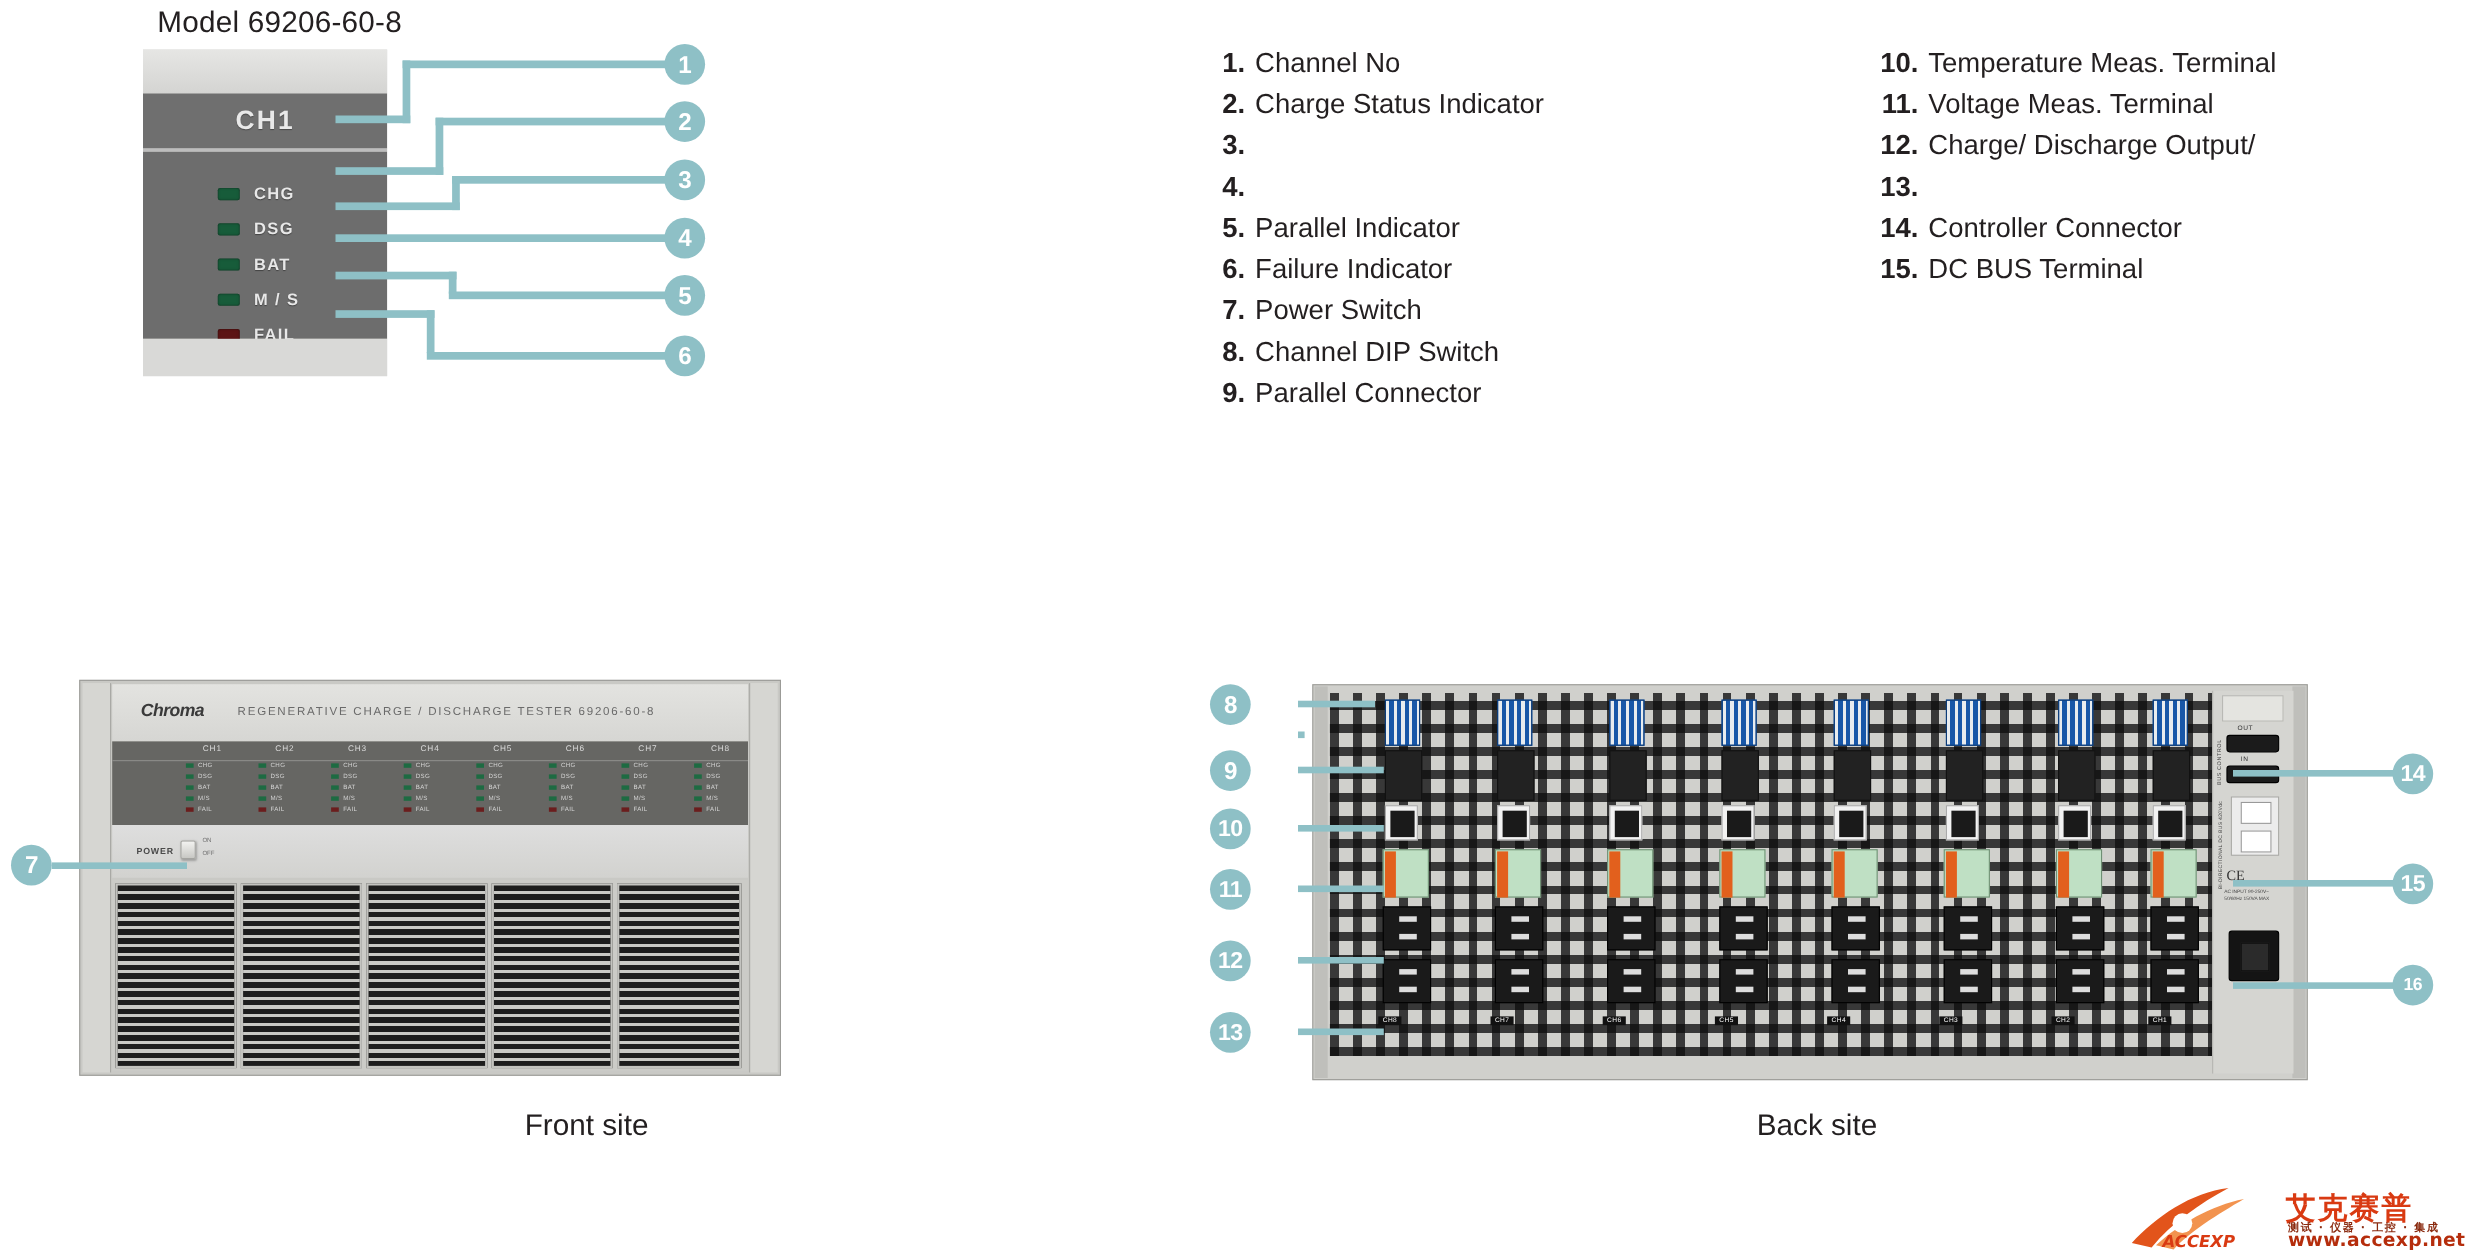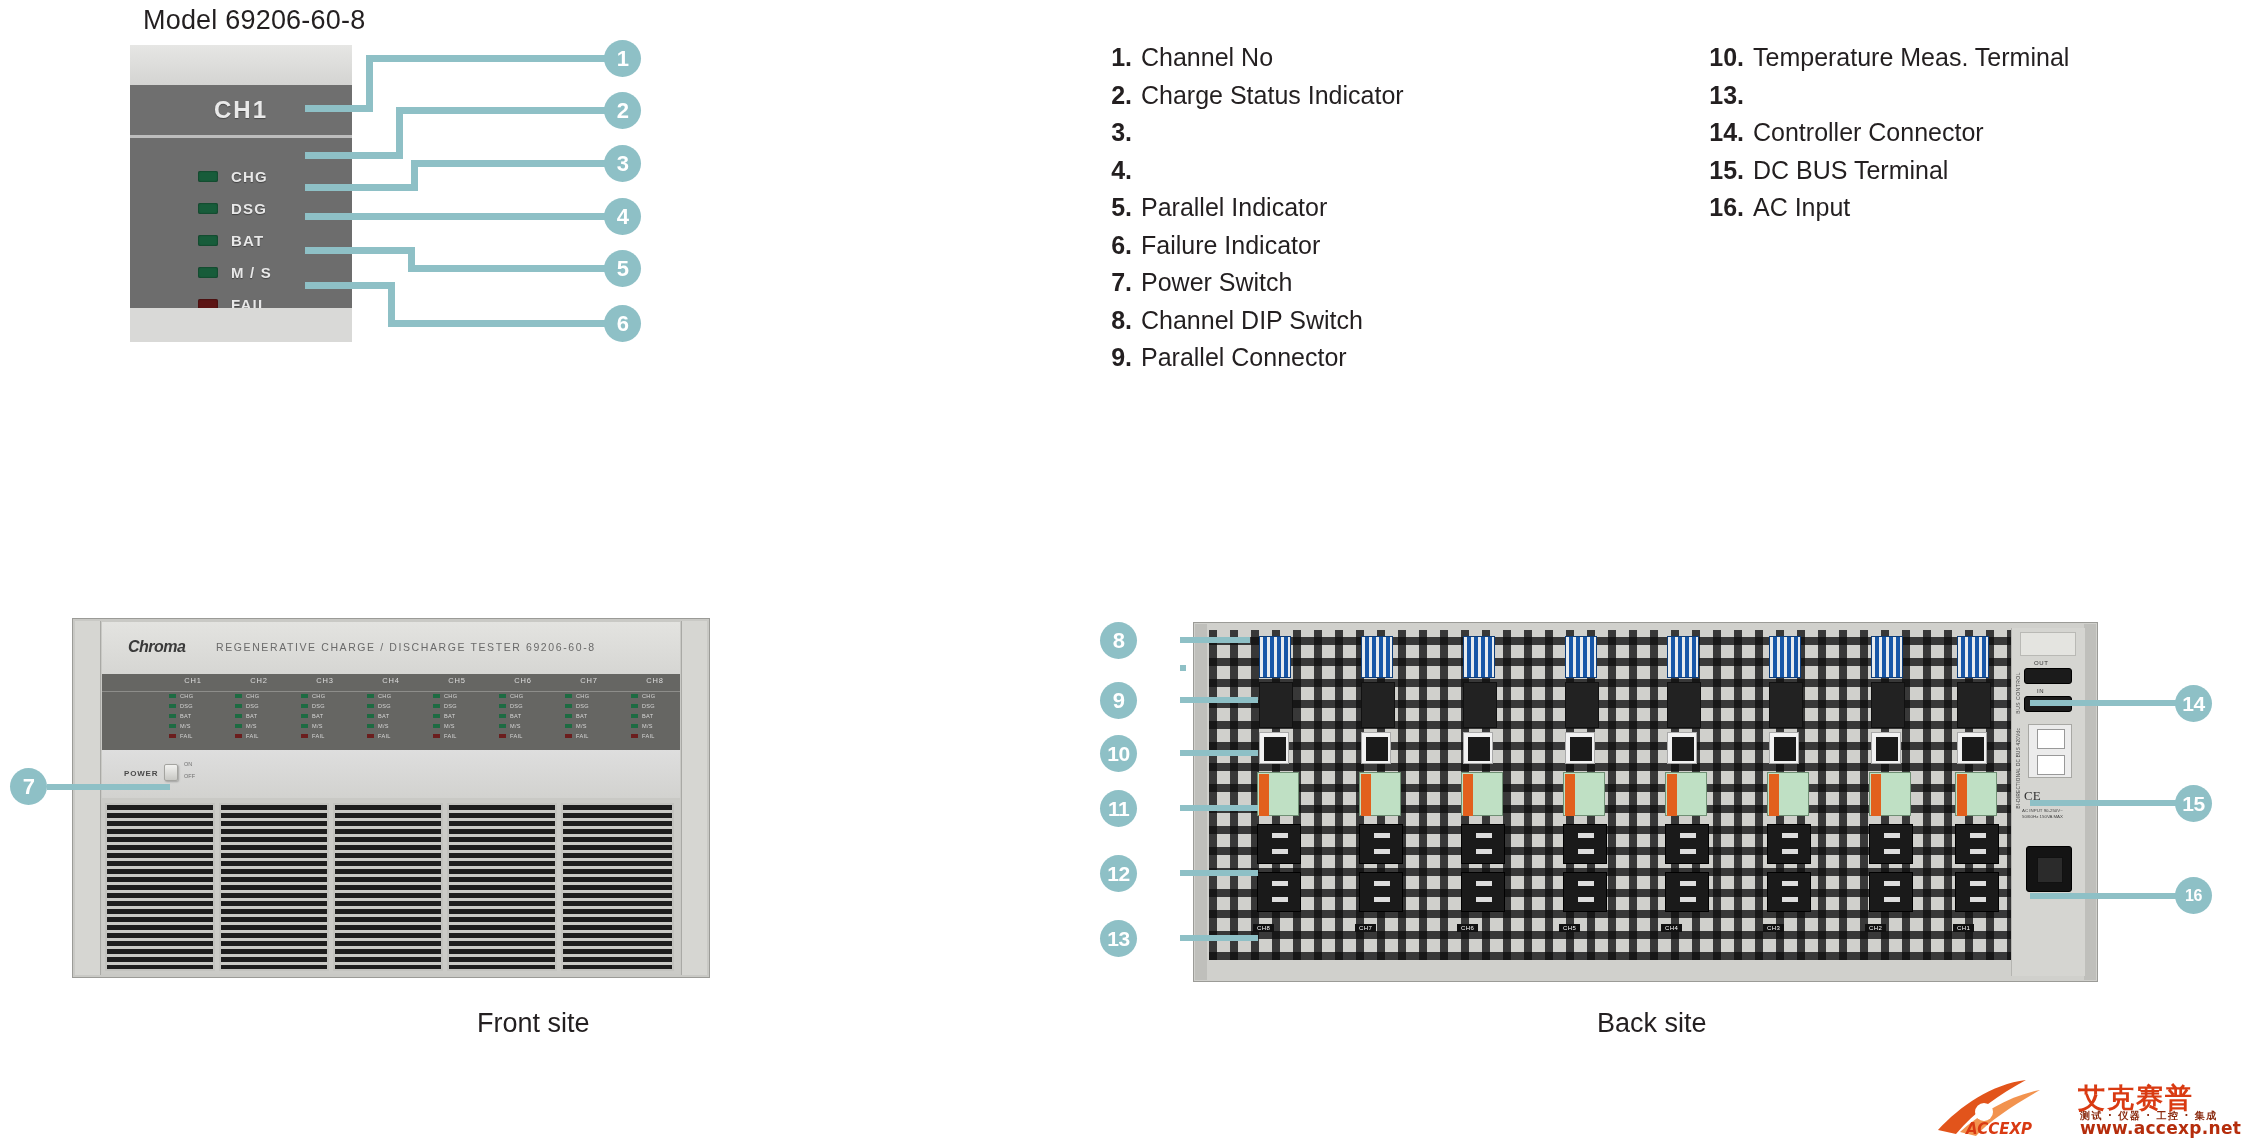--- a/index.html
+++ b/index.html
@@ -218,33 +218,37 @@
       <span class="legend-text">Parallel Connector</span>
     </div>
   </div>
 
   <div class="legend-col" style="left:1700px; top:39px; width:540px;">
     <div class="legend-item">
       <span class="legend-num">10.</span>
       <span class="legend-text">Temperature Meas. Terminal</span>
     </div>
     <div class="legend-item">
+      <span class="legend-num">11.</span>
+      <span class="legend-text">Voltage Meas. Terminal</span>
+    </div>
+    <div class="legend-item">
+      <span class="legend-num">12.</span>
+      <span class="legend-text">Charge/ Discharge Output/</span>
+    </div>
+    <div class="legend-item">
       <span class="legend-num">13.</span>
     </div>
     <div class="legend-item">
       <span class="legend-num">14.</span>
       <span class="legend-text">Controller Connector</span>
     </div>
     <div class="legend-item">
       <span class="legend-num">15.</span>
       <span class="legend-text">DC BUS Terminal</span>
-    </div>
-    <div class="legend-item">
-      <span class="legend-num">16.</span>
-      <span class="legend-text">AC Input</span>
     </div>
   </div>
 
   <div class="abs" style="left:72px; top:618px; width:638px; height:360px;">
 
     <div class="abs" style="left:0; top:0; width:638px; height:360px; background:#c9c9c5; border:1px solid #9b9b97;"></div>
 
     <div class="abs" style="left:3px; top:3px; width:26px; height:354px; background:#d6d6d2; border-right:1px solid #a9a9a5;"></div>
 
     <div class="abs" style="left:609px; top:3px; width:26px; height:354px; background:#d6d6d2; border-left:1px solid #a9a9a5;"></div>

